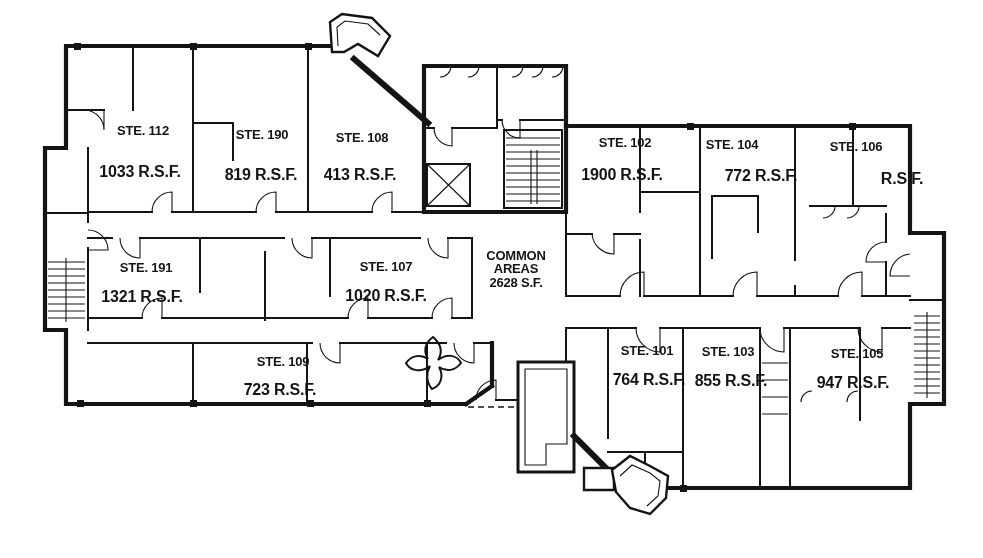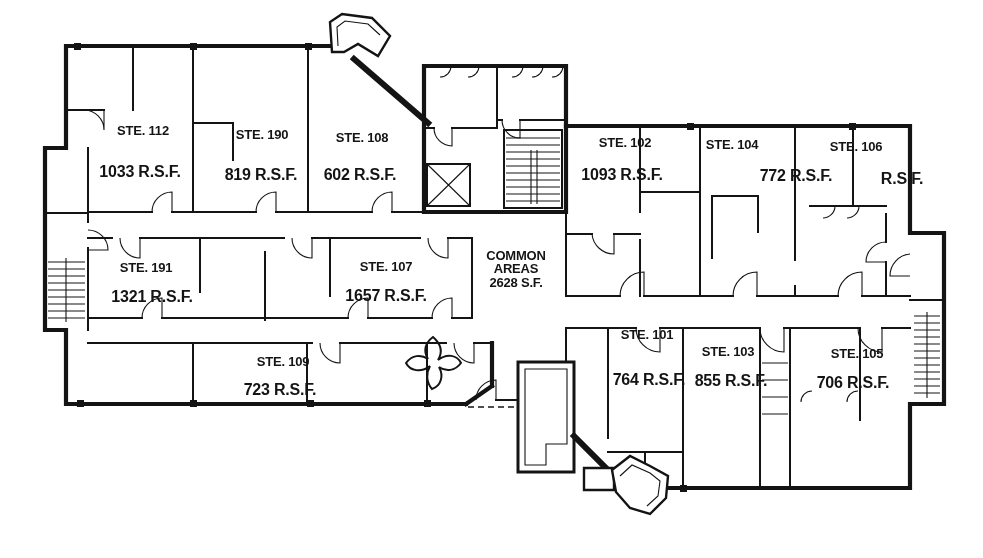--- a/index.html
+++ b/index.html
@@ -163,46 +163,46 @@
     </g>
   </svg>
 
   <div class="lbl" style="left:143px;top:130px">STE. 112</div>
   <div class="lbl sm" style="left:140px;top:172px">1033 R.S.F.</div>
 
   <div class="lbl" style="left:262px;top:134px">STE. 190</div>
   <div class="lbl sm" style="left:261px;top:175px">819 R.S.F.</div>
 
   <div class="lbl" style="left:362px;top:137px">STE. 108</div>
-  <div class="lbl sm" style="left:360px;top:175px">602 R.S.F.</div>
+  <div class="lbl sm" style="left:360px;top:175px">413 R.S.F.</div>
 
   <div class="lbl" style="left:625px;top:142px">STE. 102</div>
-  <div class="lbl sm" style="left:622px;top:175px">1093 R.S.F.</div>
+  <div class="lbl sm" style="left:622px;top:175px">1900 R.S.F.</div>
 
   <div class="lbl" style="left:732px;top:144px">STE. 104</div>
-  <div class="lbl sm" style="left:796px;top:176px">772 R.S.F.</div>
+  <div class="lbl sm" style="left:761px;top:176px">772 R.S.F.</div>
 
   <div class="lbl" style="left:856px;top:146px">STE. 106</div>
   <div class="lbl sm" style="left:902px;top:179px">R.S.F.</div>
 
   <div class="lbl" style="left:146px;top:267px">STE. 191</div>
-  <div class="lbl sm" style="left:152px;top:297px">1321 R.S.F.</div>
+  <div class="lbl sm" style="left:142px;top:297px">1321 R.S.F.</div>
 
   <div class="lbl" style="left:386px;top:266px">STE. 107</div>
-  <div class="lbl sm" style="left:386px;top:296px">1657 R.S.F.</div>
+  <div class="lbl sm" style="left:386px;top:296px">1020 R.S.F.</div>
 
   <div class="lbl" style="left:283px;top:361px">STE. 109</div>
   <div class="lbl sm" style="left:280px;top:390px">723 R.S.F.</div>
 
-  <div class="lbl" style="left:647px;top:334px">STE. 101</div>
+  <div class="lbl" style="left:647px;top:350px">STE. 101</div>
   <div class="lbl sm" style="left:649px;top:380px">764 R.S.F.</div>
 
   <div class="lbl" style="left:728px;top:351px">STE. 103</div>
   <div class="lbl sm" style="left:731px;top:381px">855 R.S.F.</div>
 
   <div class="lbl" style="left:857px;top:353px">STE. 105</div>
-  <div class="lbl sm" style="left:853px;top:383px">706 R.S.F.</div>
+  <div class="lbl sm" style="left:853px;top:383px">947 R.S.F.</div>
 
   <div class="lbl" style="left:516px;top:255px">COMMON</div>
   <div class="lbl" style="left:516px;top:268px">AREAS</div>
   <div class="lbl" style="left:516px;top:282px">2628 S.F.</div>
 
 </div>
 
 </body></html>

